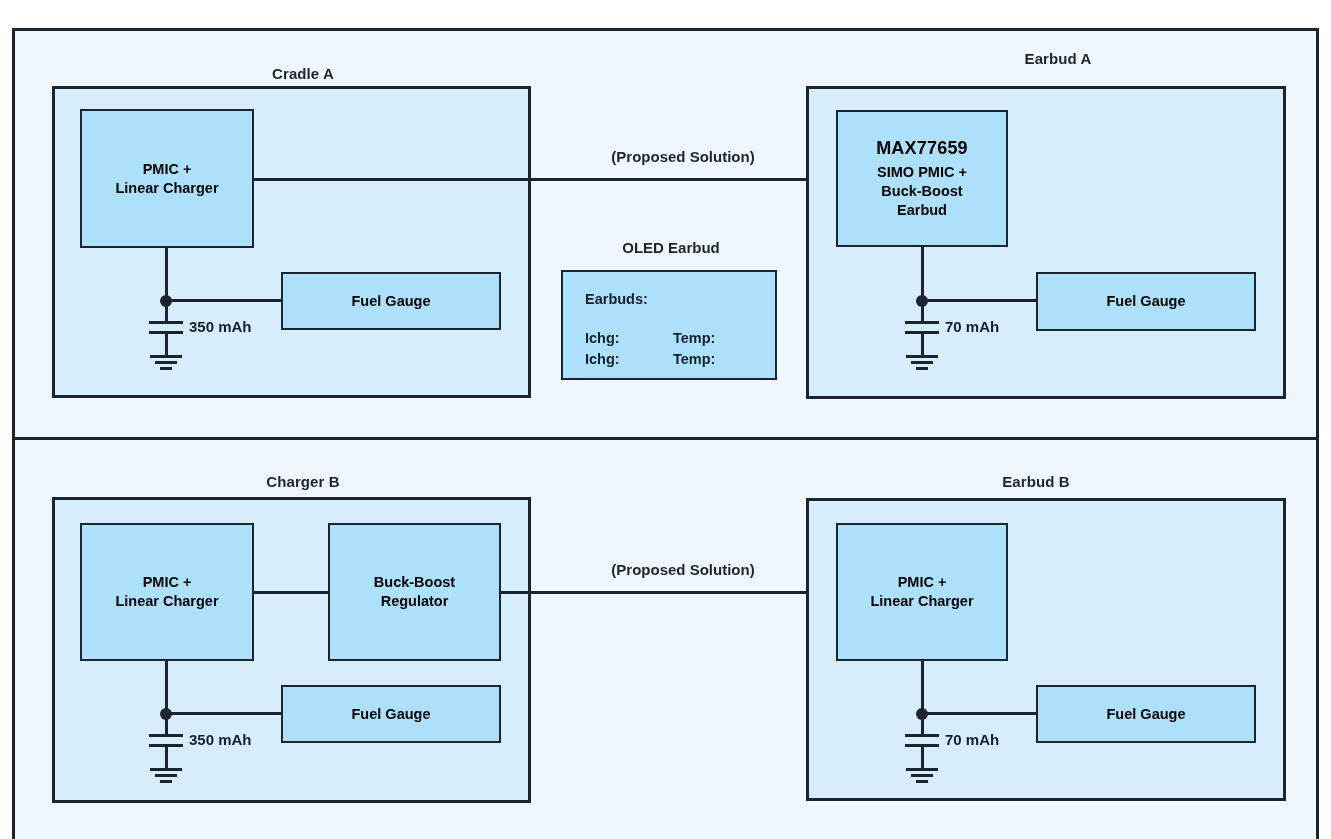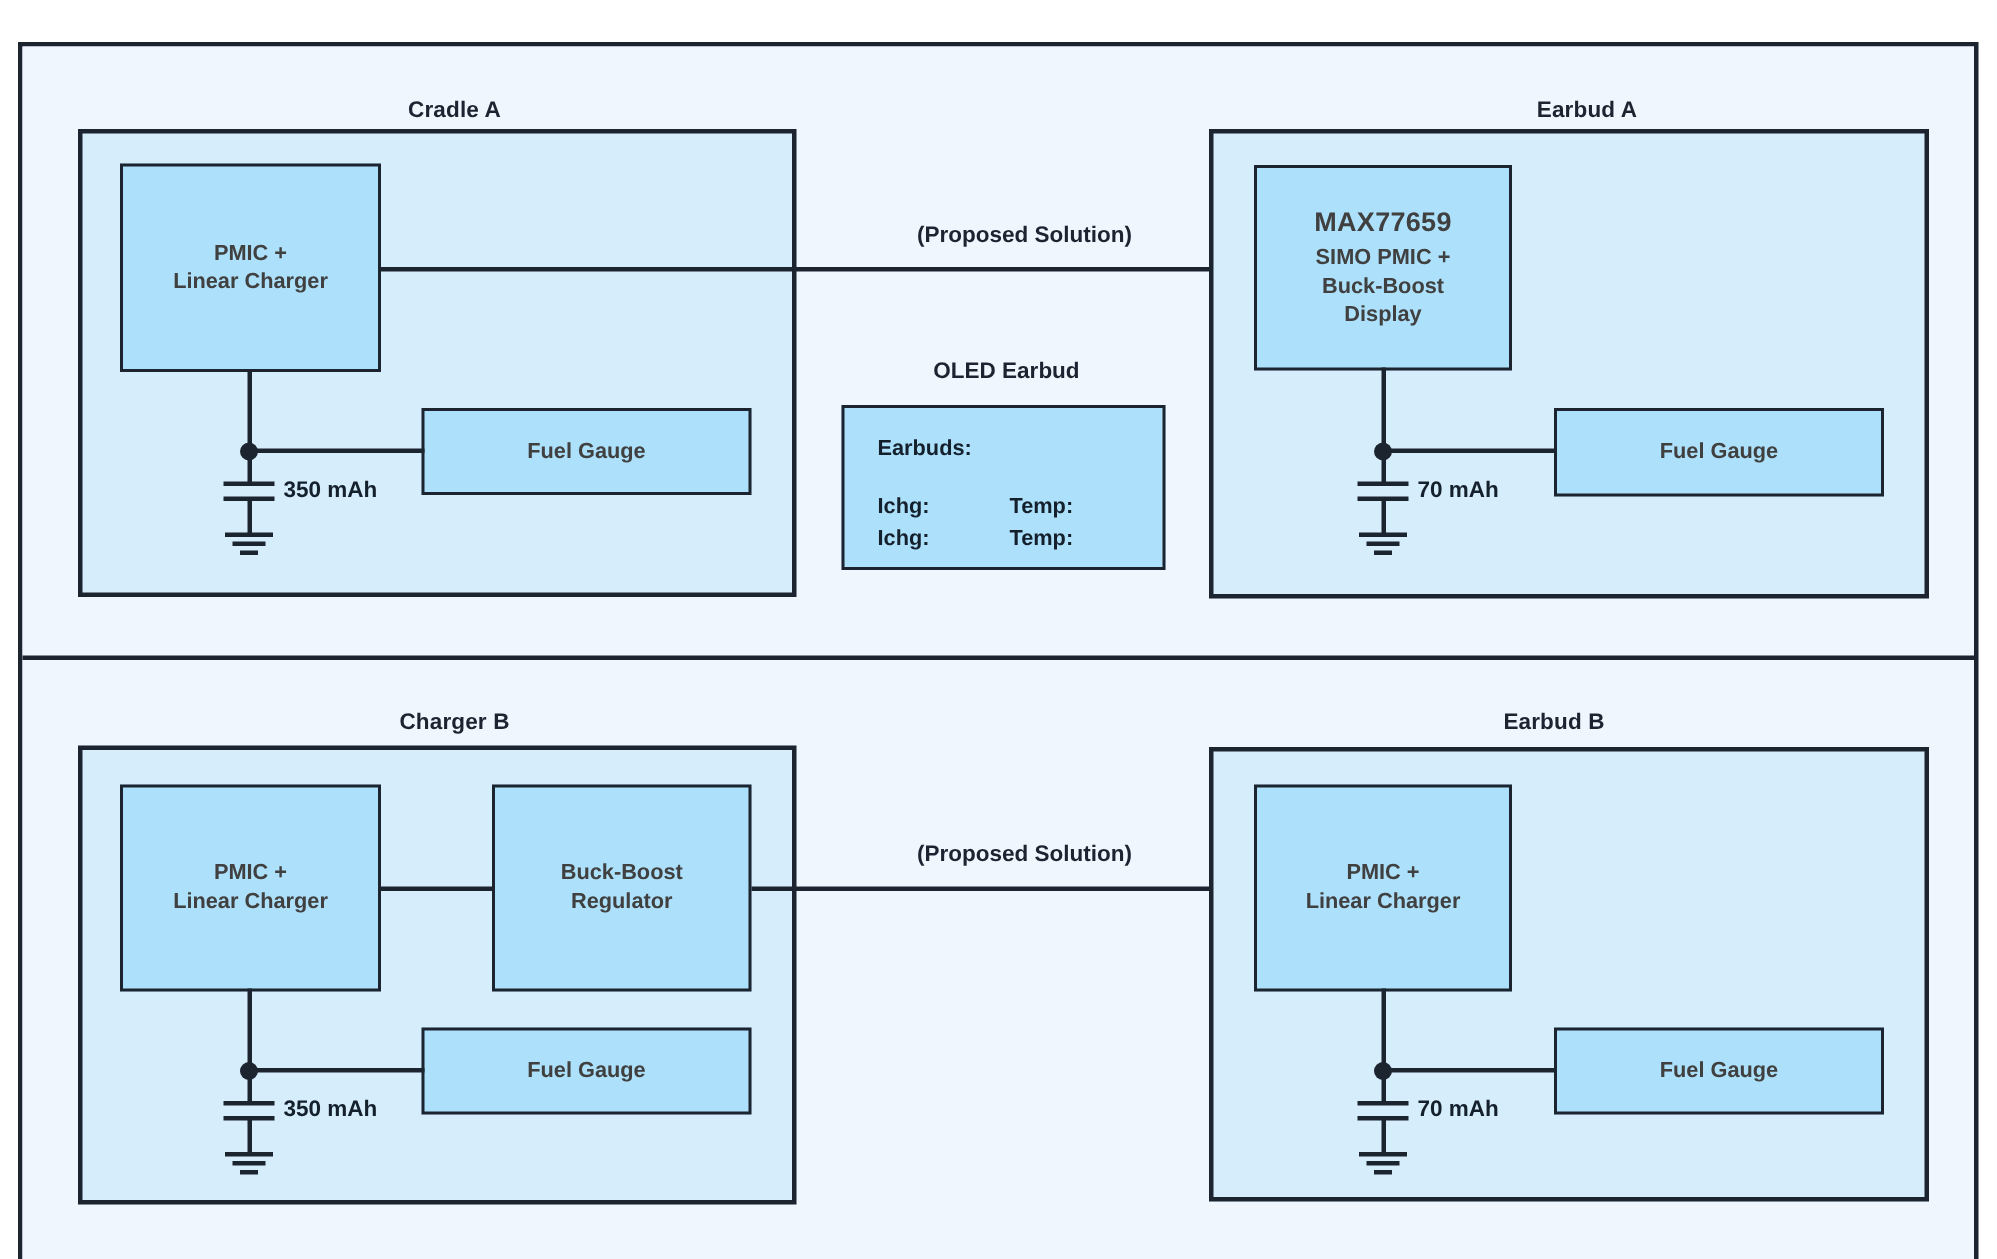--- a/index.html
+++ b/index.html
@@ -57,21 +57,21 @@
 
   .block {
     position: absolute;
     box-sizing: border-box;
     border: 2.5px solid #1c2430;
     background: #ade0fa;
     display: flex;
     align-items: center;
     justify-content: center;
     text-align: center;
-    color: #404040;
+    color: #000000;
     font-weight: bold;
     font-size: 14.5px;
     line-height: 1.28;
     padding: 2px;
   }
   .block .chip-name {
     display: block;
     font-size: 18px;
     font-weight: bold;
     letter-spacing: 0.2px;
@@ -196,30 +196,30 @@
 
       <div class="arrow-label" style="left:548px; top:208px; width:216px;">OLED Earbud</div>
       <div class="oled" style="left:546px; top:239px; width:216px; height:110px;">
         <div class="oled-line" style="left:22px; top:19px;">Earbuds:</div>
         <div class="oled-line" style="left:22px; top:58px;">Ichg:</div>
         <div class="oled-line" style="left:110px; top:58px;">Temp:</div>
         <div class="oled-line" style="left:22px; top:79px;">Ichg:</div>
         <div class="oled-line" style="left:110px; top:79px;">Temp:</div>
       </div>
 
-      <div class="section-title" style="left:931px; top:34px; width:224px;text-align:center;">Earbud A</div>
+      <div class="section-title" style="left:931px; top:19px; width:224px;text-align:center;">Earbud A</div>
 
       <div class="container-box" style="left:791px; top:55px; width:480px; height:313px;"></div>
 
       <div class="block" style="left:821px; top:79px; width:172px; height:137px;">
         <div>
           <span class="chip-name">MAX77659</span>
           <span class="chip-sub">SIMO PMIC +</span>
           <span class="chip-sub">Buck-Boost</span>
-          <span class="chip-sub">Display</span>
+          <span class="chip-sub">Earbud</span>
         </div>
       </div>
 
       <div class="block" style="left:1021px; top:241px; width:220px; height:59px;">
         <span>Fuel Gauge</span>
       </div>
 
       <div class="wire wire-v" style="left:906px; top:214px; height:56px;"></div>
       <div class="dot" style="left:901px; top:264px;"></div>
       <div class="wire wire-h" style="left:907px; top:268px; width:116px;"></div>

